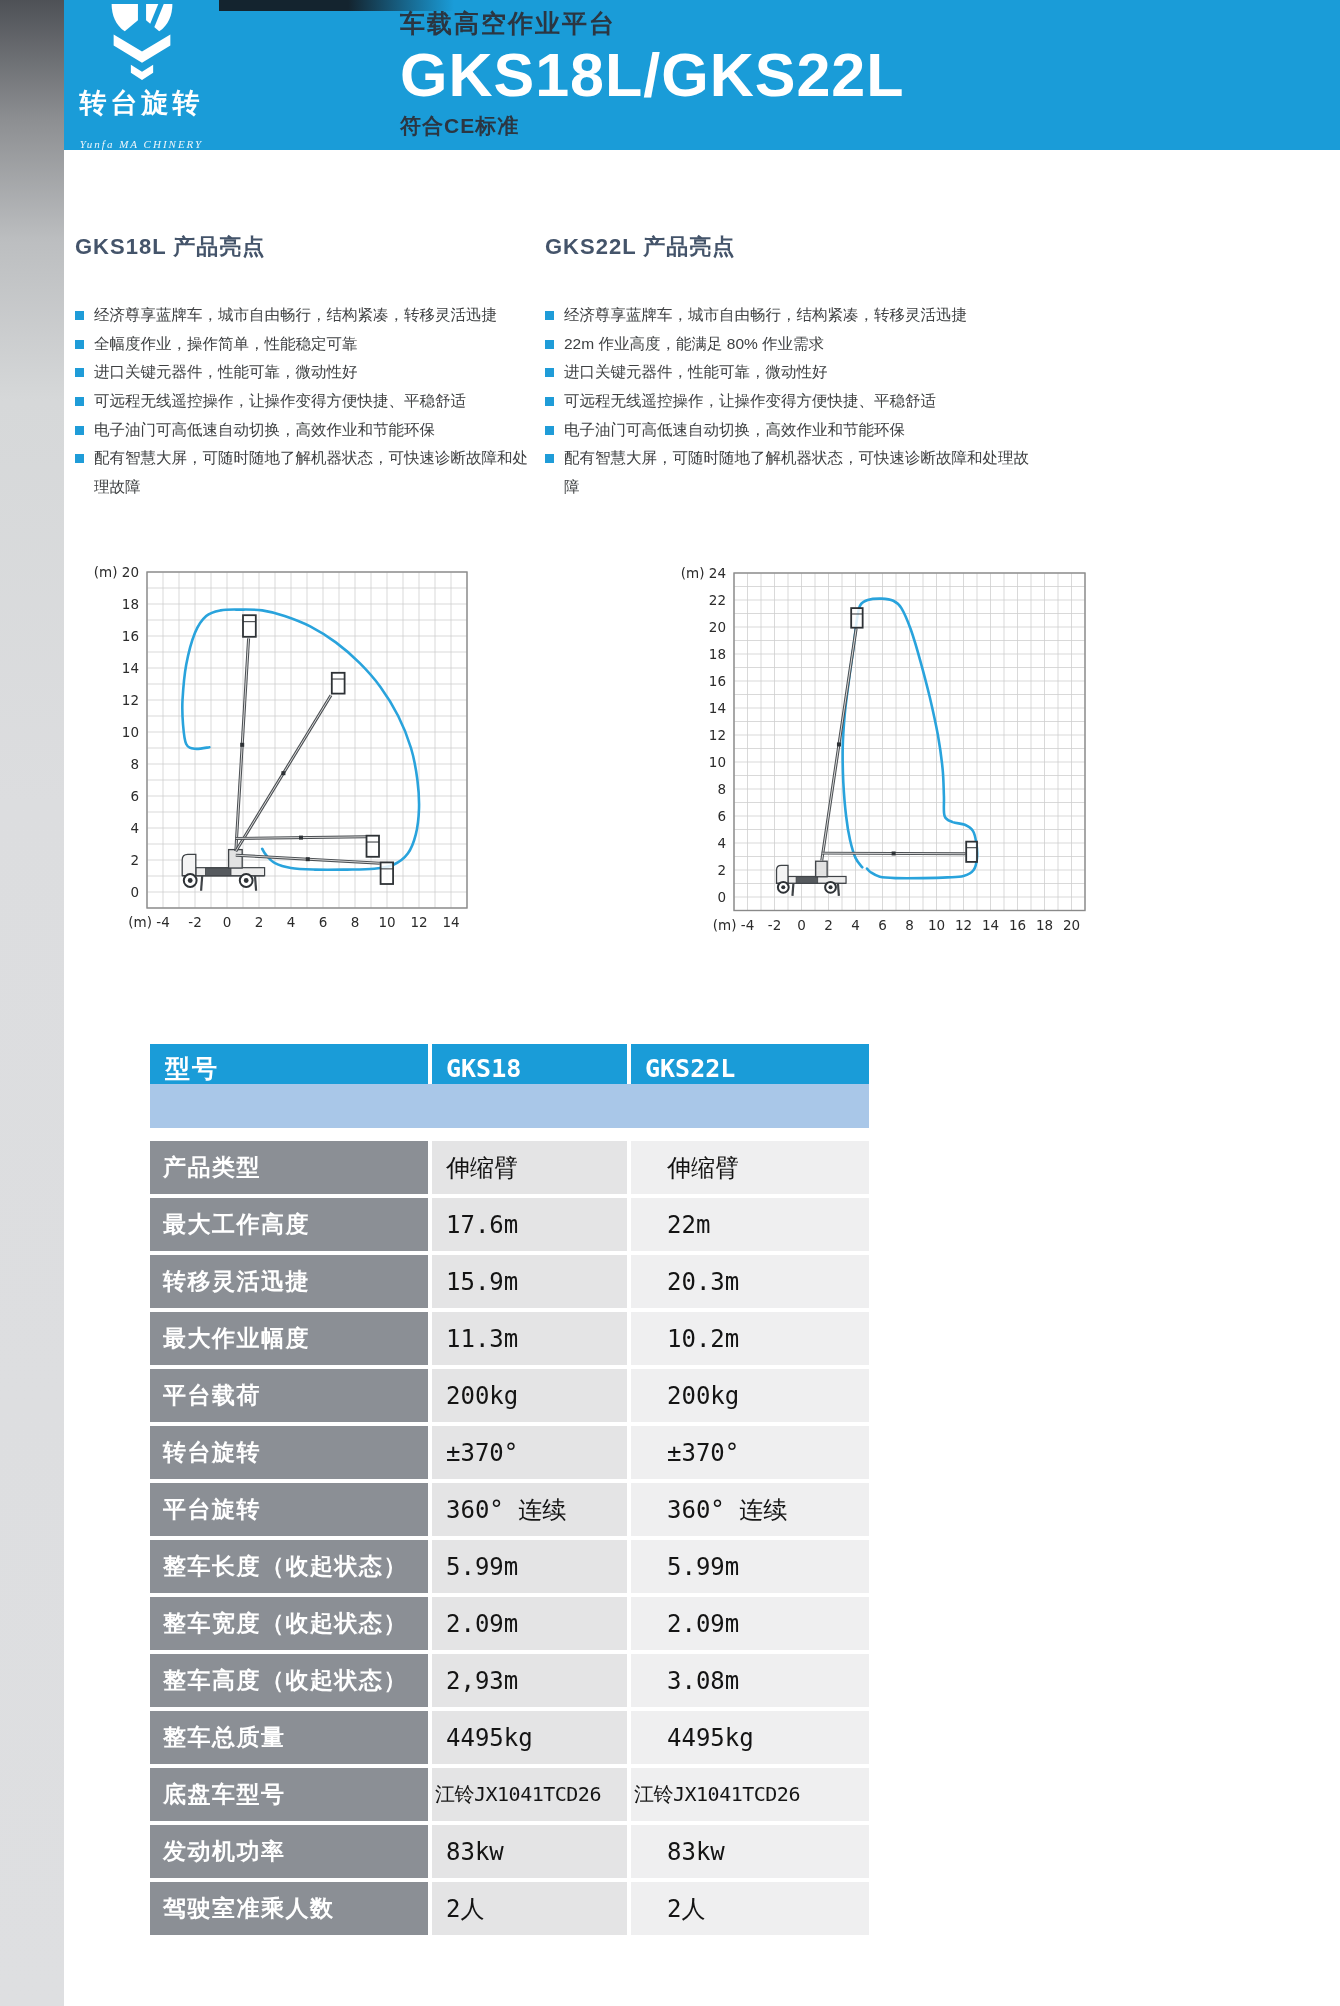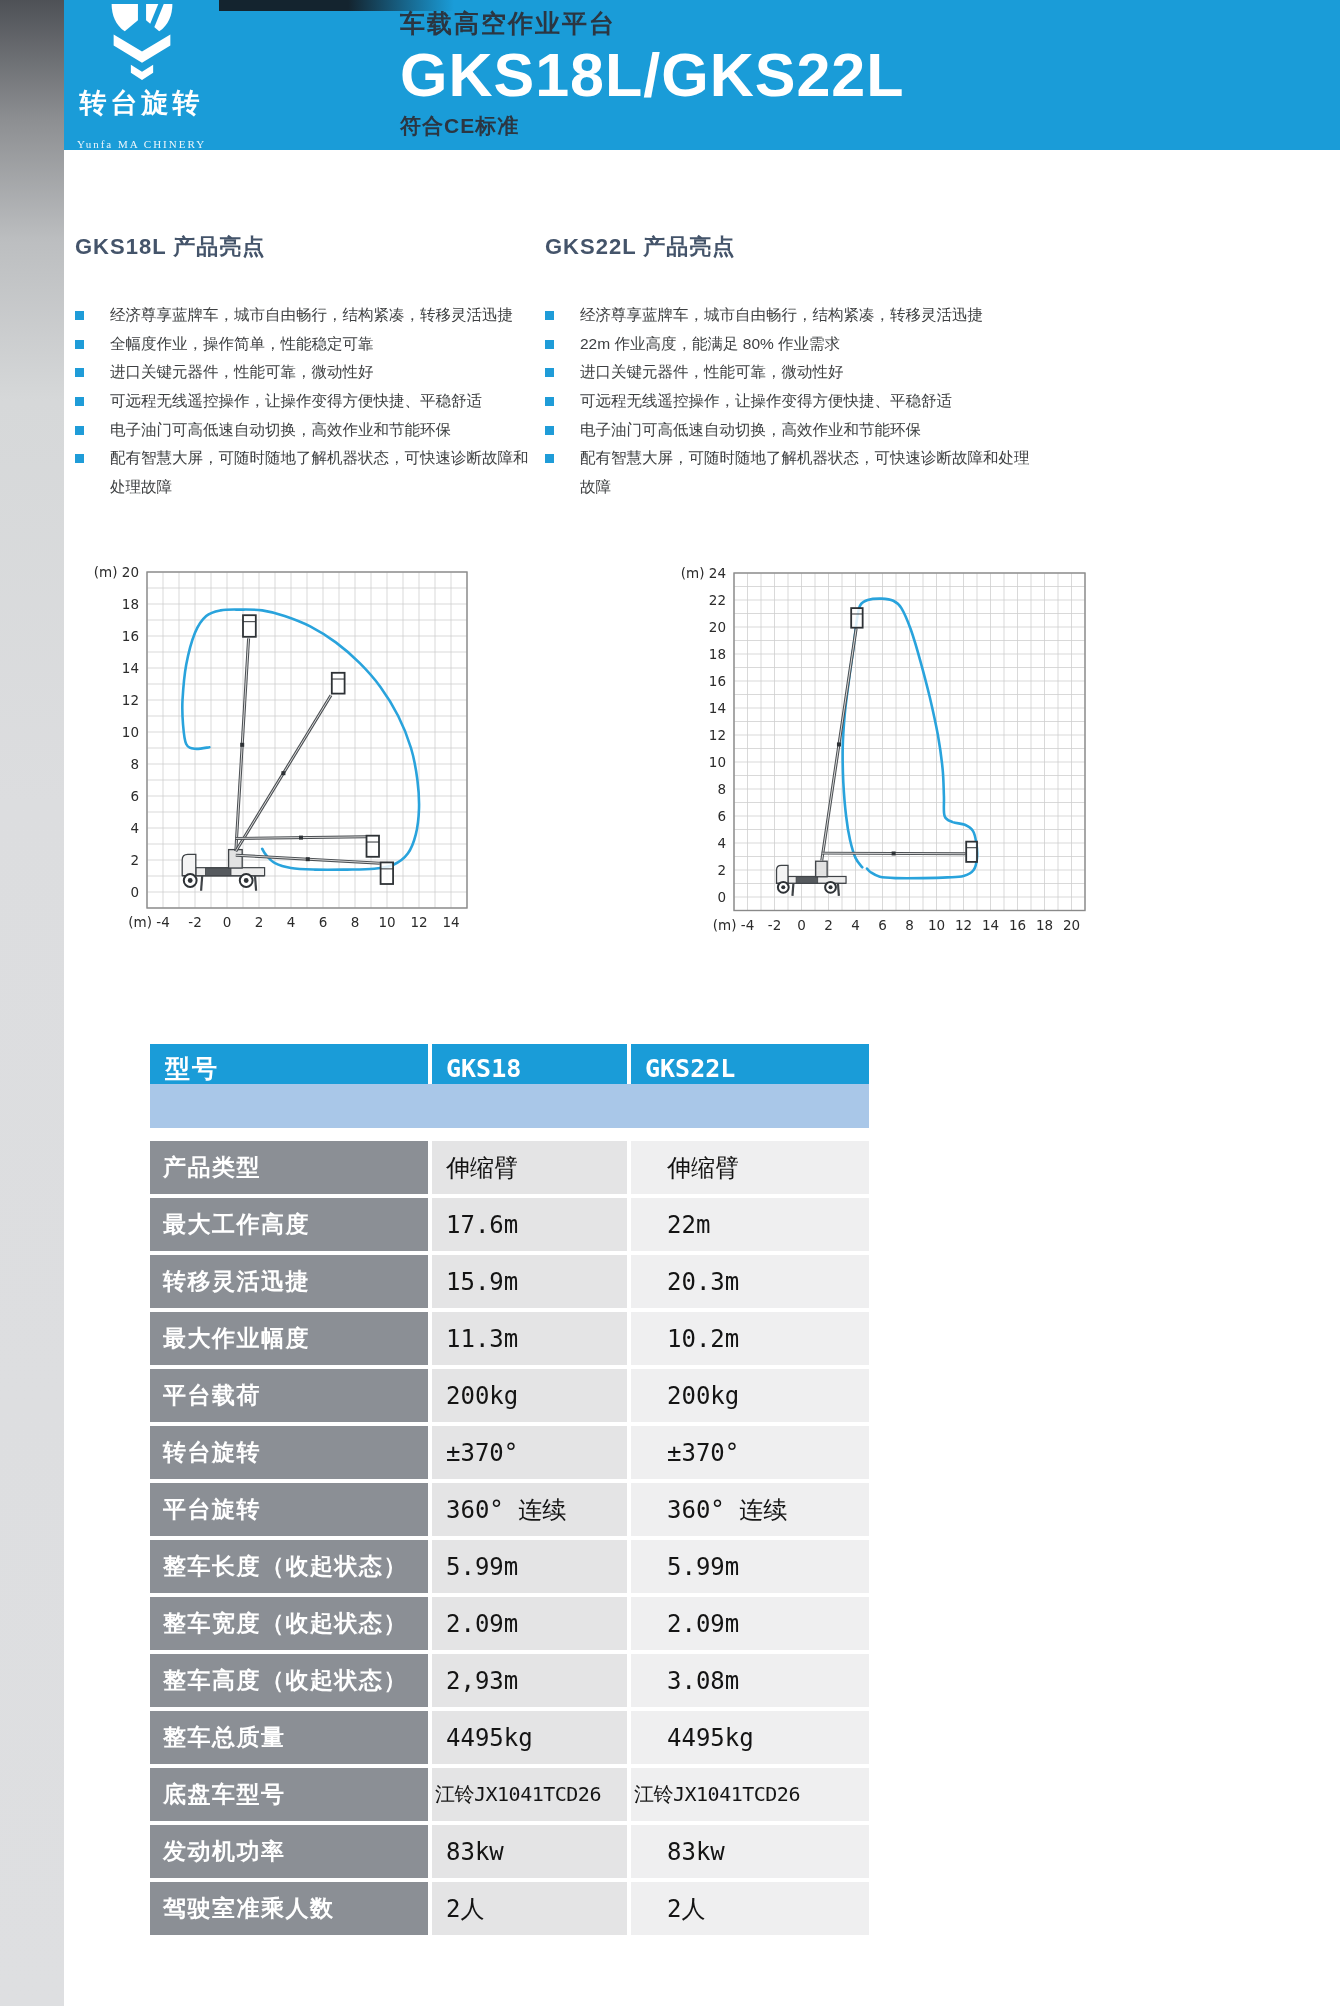--- a/index.html
+++ b/index.html
@@ -8,36 +8,36 @@
 
   
   #left-strip { position:absolute; left:0; top:0; width:64px; height:2006px;
     background:linear-gradient(180deg,#4e5156 0%,#8d8f92 6%,#bcbec0 12%,#d6d8d9 20%,#dcdddf 40%,#dedfe1 100%); }
 
   
   #logo-block { position:absolute; left:64px; top:0; width:155px; height:150px; background:#1A9CD8;
     display:flex; flex-direction:column; align-items:center; }
   #logo-emblem { margin-top:4px; }
   #logo-name { color:#fff; font-size:27px; font-weight:bold; letter-spacing:4px; margin-top:2px; }
-  #logo-en { color:#eef6fb; font-family:"Liberation Serif","DejaVu Serif",serif; font-size:11px; letter-spacing:2px; margin-top:17px; }
+  #logo-en { color:#eef6fb; font-family:"Liberation Serif","DejaVu Serif",serif; font-size:11px; letter-spacing:2px; margin-top:17px;font-style:italic; }
 
   #banner { position:absolute; left:219px; top:0; width:1121px; height:150px; background:#1A9CD8; }
   #banner-darkstrip { position:absolute; left:0; top:0; width:235px; height:11px;
     background:linear-gradient(90deg,#14242f 55%,rgba(20,36,47,0) 100%); }
   #banner-text { position:absolute; left:181px; top:7px; display:flex; flex-direction:column; }
   #banner-category { color:#2B3642; font-size:25px; font-weight:bold; letter-spacing:2px; }
   #banner-model { color:#ffffff; font-size:61px; font-weight:800; letter-spacing:1px; line-height:1.1; margin-top:2px; }
   #banner-standard { color:#2B3642; font-size:21px; font-weight:bold; letter-spacing:1px; margin-top:3px; }
 
   
   .hl-title { position:absolute; top:232px; color:#44546A; font-size:22px; font-weight:bold; letter-spacing:1px; }
   #hl-title-left { left:75px; } #hl-title-right { left:545px; }
   .hl-list { position:absolute; top:301px; }
   #hl-list-left { left:75px; width:462px; } #hl-list-right { left:545px; width:492px; }
-  .hl-item { display:flex; align-items:flex-start; color:#3E4042; font-size:15.5px; line-height:1.85;gap:16px; }
+  .hl-item { display:flex; align-items:flex-start; color:#3E4042; font-size:15.5px; line-height:1.85; }
   .hl-marker { flex:0 0 9px; width:9px; height:9px; background:#1F9CD8; margin:10px 10px 0 0; }
 
   
   .chart { position:absolute; top:556px; }
   #chart-0 { left:85px; } #chart-1 { left:645px; }
   .chart svg text { font-family:"DejaVu Sans","Liberation Sans",sans-serif; }
 
   
   #spec-table { position:absolute; left:150px; top:1027px; width:719px;
     display:grid; grid-template-columns:278px 195px 238px; grid-auto-rows:53px; gap:4px; }

